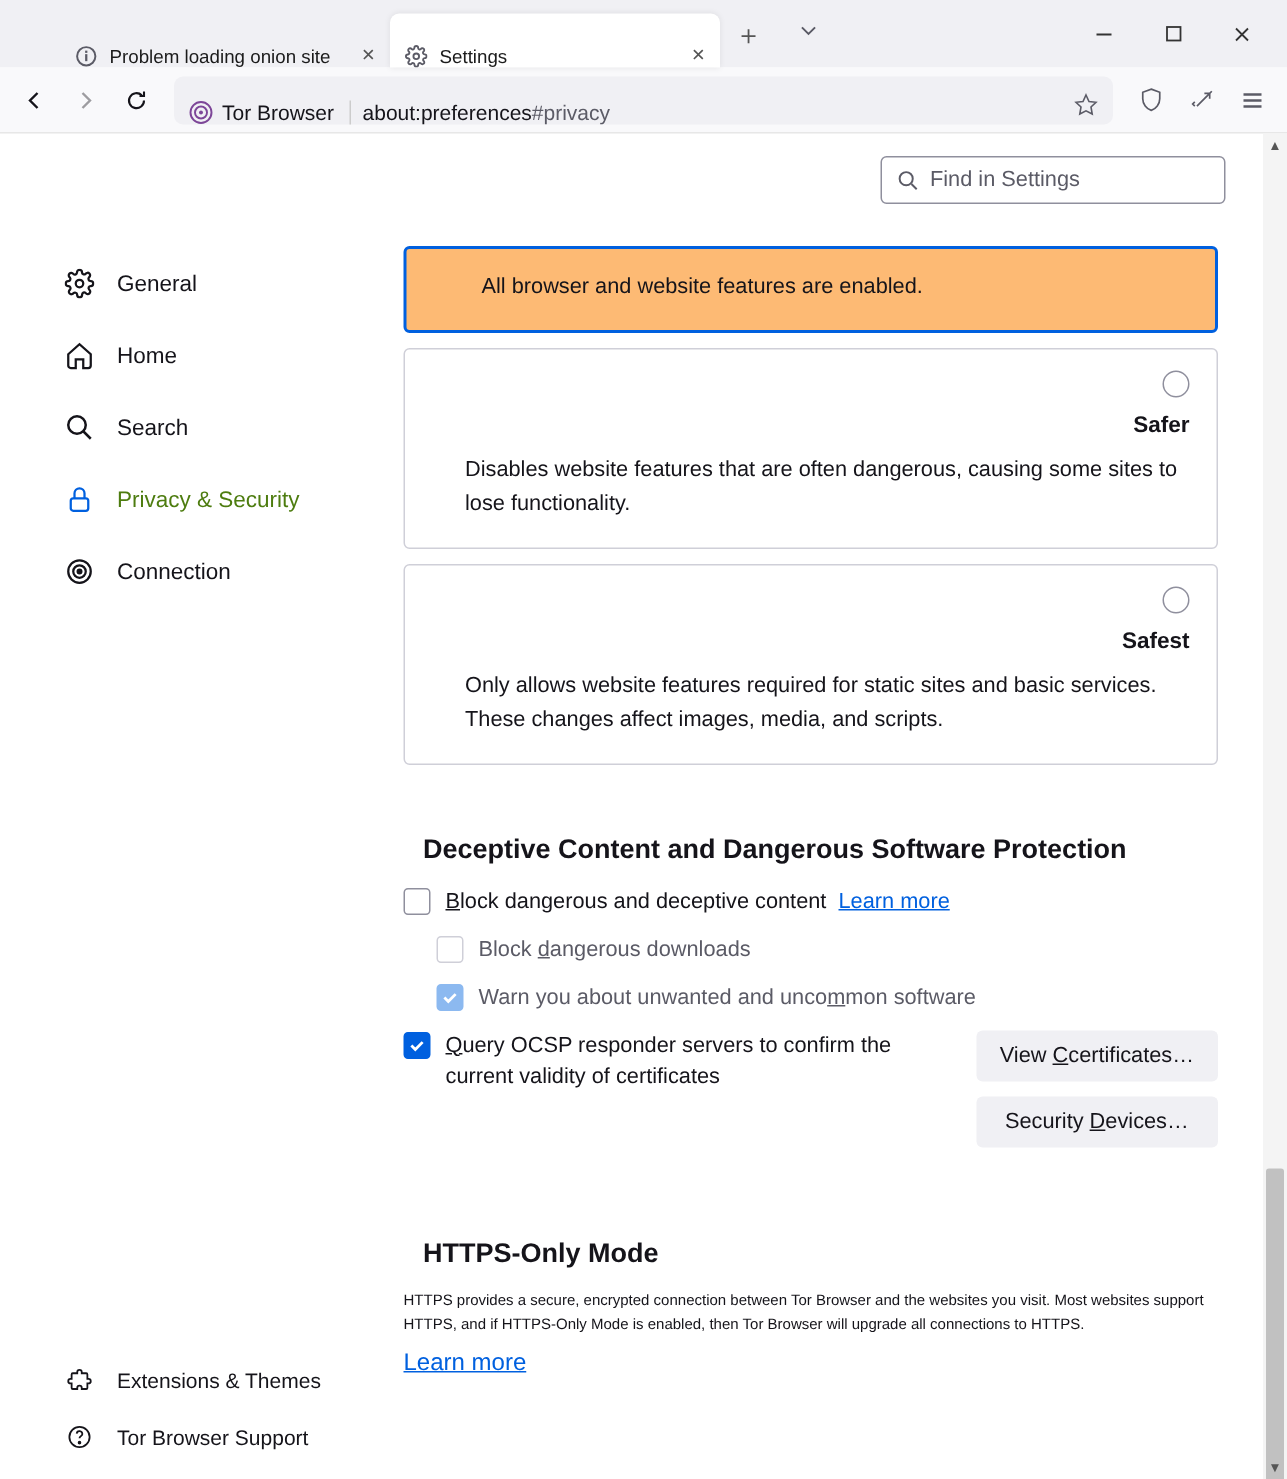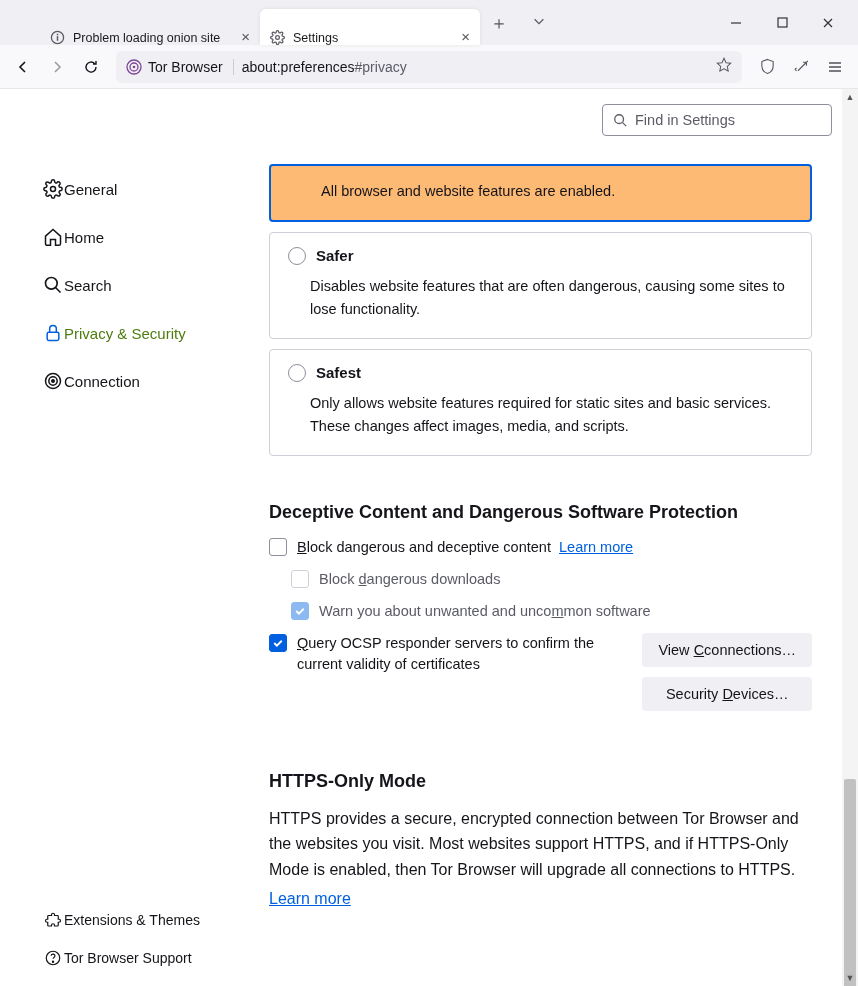--- a/index.html
+++ b/index.html
@@ -15,68 +15,68 @@
 .tab .close { margin-left: 6px; font-size: 15px; color: #555; }
 .newtab-btn { margin-left: 6px; font-size: 18px; color: #555; padding: 4px; }
 .winbuttons { margin-left: auto; display: flex; align-items: center; gap: 2px; }
 .winbuttons > div { width: 44px; height: 28px; display: flex; align-items: center; justify-content: center; color: #333; }
 .dropdown-chev { margin-left: 20px; color: #666; }
 
 
 .toolbar { height: 44px; background: #f9f9fb; border-bottom: 1px solid #e7e7e7; display: flex; align-items: center; padding: 0 8px; gap: 4px; }
 .tool-btn { width: 30px; height: 30px; display: flex; align-items: center; justify-content: center; color: #5b5b66; border-radius: 4px; }
 .tool-btn.disabled { opacity: .4; }
-.urlbar { flex: 1; height: 32px; background: #f0f0f4; border-radius: 6px; display: flex; align-items: center; padding: 0 10px; margin: 0 6px; gap: 8px; }
+.urlbar { flex: 1; height: 32px; background: #f0f0f4; border-radius: 6px; display: flex; align-items: flex-end; padding: 0 10px; margin: 0 6px; gap: 8px; }
 .urlbar .tor-badge { display: flex; align-items: center; gap: 6px; color: #15141a; font-size: 14px; border-right: 1px solid #ccc; padding-right: 10px; }
 .urlbar .url { font-size: 14px; color: #5b5b66; }
 .urlbar .url .firstpart { color: #15141a; }
 .urlbar .star { margin-left: auto; color: #5b5b66; }
 
 
 .content { display: flex; height: calc(986px - 45px - 44px); position: relative; }
 .scrolltrack { position: absolute; right: 0; top: 0; bottom: 0; width: 16px; background: #f4f4f4; }
 .scrollthumb { position: absolute; right: 2px; width: 12px; background: #c1c1c1; border-radius: 2px; top: 690px; height: 220px; }
 .scroll-up { position: absolute; right: 0; top: 0; width: 16px; height: 16px; display: flex; align-items: center; justify-content: center; color: #555; font-size: 9px; }
 .scroll-down { position: absolute; right: 0; bottom: 0; width: 16px; height: 16px; display: flex; align-items: center; justify-content: center; color: #555; font-size: 9px; }
 
 
-.settings-search { position: absolute; right: 26px; top: 15px; width: 230px; height: 32px; border: 1px solid #8f8f9d; border-radius: 4px; background: #fff; display: flex; align-items: center; padding: 0 10px; gap: 8px; color: #5b5b66; font-size: 14.5px; }
+.settings-search { position: absolute; right: 41px; top: 15px; width: 230px; height: 32px; border: 1px solid #8f8f9d; border-radius: 4px; background: #fff; display: flex; align-items: center; padding: 0 10px; gap: 8px; color: #5b5b66; font-size: 14.5px; }
 
 
 .sidebar { width: 265px; padding-top: 80px; padding-left: 42px; display: flex; flex-direction: column; }
-.nav-item { display: flex; align-items: center; height: 40px; margin-bottom: 8px; color: #15141a; font-size: 15px; cursor: pointer; }
+.nav-item { display: flex; align-items: center; gap: 14px; height: 40px; margin-bottom: 8px; color: #15141a; font-size: 15px; cursor: pointer; }
 .nav-item.active { color: #4d7c0f; }
 .nav-item .icon { width: 22px; height: 22px; display: flex; align-items: center; justify-content: center; }
 .sidebar-bottom { margin-top: auto; padding-bottom: 8px; }
 .sidebar-bottom .nav-item { font-size: 14px; height: 36px; margin-bottom: 2px; }
 
 
 .main { flex: 1; padding: 0 30px 0 4px; overflow: hidden; margin-right: 16px; }
 .spacer-top { height: 75px; }
 
 .level-card { border: 1px solid #cfcfd8; border-radius: 4px; margin-bottom: 10px; padding: 14px 18px 18px 18px; }
 .level-card.selected { background: #fdba74; border: 2px solid #0060df; padding: 14px 18px 18px 18px; }
-.level-card .row1 { display: flex; align-items: flex-start; gap: 10px; }
+.level-card .row1 { display: flex; align-items: flex-end; gap: 10px; flex-direction: column; }
 .level-card .title { font-weight: 600; font-size: 15px; color: #15141a; }
 .level-card .desc { font-size: 14.5px; color: #15141a; margin-top: 10px; margin-left: 22px; line-height: 1.55; }
 .radio-dot { width: 18px; height: 18px; border: 1.5px solid #8f8f9d; border-radius: 50%; flex-shrink: 0; }
 
-h2.sect { font-size: 18px; font-weight: 600; color: #15141a; margin-top: 46px; margin-bottom: 14px; }
+h2.sect { font-size: 18px; font-weight: 600; color: #15141a; margin-top: 46px; margin-bottom: 14px; margin-left: 13px; }
 .check-row { display: flex; align-items: flex-start; gap: 10px; font-size: 14.5px; color: #15141a; margin-bottom: 10px; line-height: 1.5; }
 .check-row.sub { margin-left: 22px; color: #5b5b66; }
 .checkbox { width: 18px; height: 18px; border: 1.5px solid #8f8f9d; border-radius: 3px; flex-shrink: 0; display: flex; align-items: center; justify-content: center; margin-top: 1px; }
 .checkbox.checked { background: #0060df; border-color: #0060df; color: #fff; }
 .checkbox.checked.light { background: #8cb9f0; border-color: #8cb9f0; }
 .checkbox.disabledlook { border-color: #cfcfd8; }
 .link { color: #0060df; text-decoration: underline; cursor: pointer; }
 .cert-area { display: flex; gap: 16px; }
 .cert-left { flex: 1; }
 .cert-btns { display: flex; flex-direction: column; gap: 10px; }
 .btn { background: #f0f0f4; border: none; border-radius: 4px; padding: 9px 16px; font-size: 14.5px; color: #15141a; cursor: pointer; min-width: 150px; text-align: center; }
-.para { font-size: 16px; color: #15141a; line-height: 1.6; margin-bottom: 8px; }
+.para { font-size: 10px; color: #15141a; line-height: 1.6; margin-bottom: 8px; }
 
 u { text-decoration: underline; }
 </style>
 </head>
 <body>
 
 <div class="titlebar">
   <div class="tab inactive">
     <span class="fav">
       <svg width="15" height="15" viewBox="0 0 16 16">
@@ -295,21 +295,21 @@
         <div class="check-row">
           <span class="checkbox checked">
               <svg width="12" height="12" viewBox="0 0 16 16">
                 <path d="M3 8l3.5 3.5L13 5" fill="none" stroke="#fff" stroke-width="2.5"></path>
               </svg>
             </span>
           <span><u>Q</u><span>uery OCSP responder servers to confirm the current validity of certificates</span></span>
         </div>
       </div>
       <div class="cert-btns">
-        <button class="btn"><span>View </span><u>C</u><span>connections…</span></button>
+        <button class="btn"><span>View </span><u>C</u><span>certificates…</span></button>
         <button class="btn"><span>Security </span><u>D</u><span>evices…</span></button>
       </div>
     </div>
 
     <h2 class="sect" style="margin-top:60px">HTTPS-Only Mode</h2>
     <p class="para">HTTPS provides a secure, encrypted connection between Tor Browser and the websites you visit. Most websites support HTTPS, and if HTTPS-Only Mode is enabled, then Tor Browser will upgrade all connections to HTTPS.</p>
     <span class="link">Learn more</span>
     
   </div>
 

